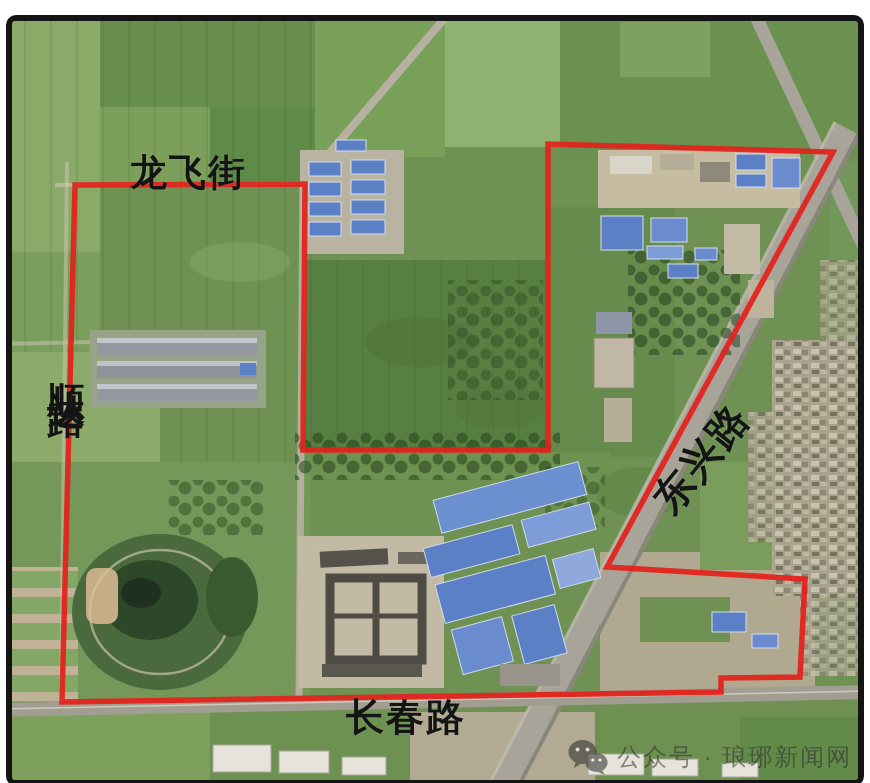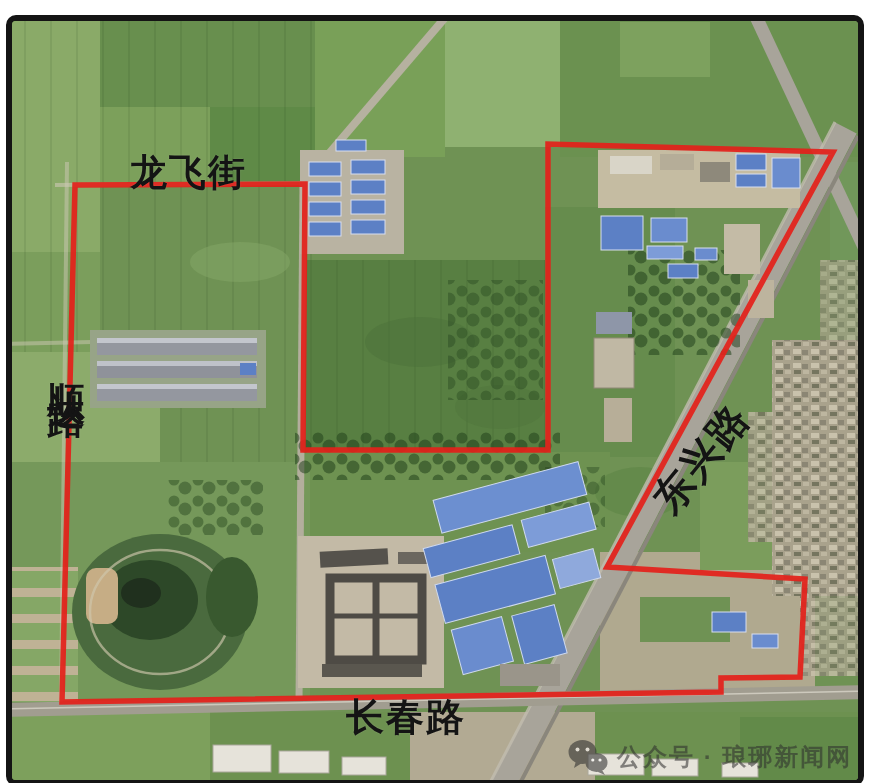--- a/index.html
+++ b/index.html
@@ -4,21 +4,21 @@
 <style>
   html,body{margin:0;padding:0;}
   body{width:870px;height:783px;background:#ffffff;font-family:"Liberation Sans","DejaVu Sans",sans-serif;overflow:hidden;}
   .page{position:relative;width:870px;height:783px;background:#ffffff;}
   .map-frame{position:absolute;left:6px;top:3px;width:846px;height:759px;border:6px solid #141414;border-radius:10px;overflow:hidden;background:#6f9254;margin-top:12px;}
   .map-world{position:absolute;left:-12px;top:-9px;width:870px;height:783px;}
   .layer{position:absolute;left:0;top:0;width:870px;height:783px;}
   .map-label{position:absolute;color:#141414;font-weight:600;letter-spacing:2px;line-height:1.05;white-space:nowrap;text-shadow:0 0 2px rgba(255,255,255,0.15);}
   .map-label.vertical{writing-mode:vertical-rl;text-orientation:upright;letter-spacing:9px;}
   .watermark{position:absolute;left:568px;top:727px;display:flex;align-items:center;gap:9px;opacity:0.95;}
-  .watermark-text{font-size:24px;letter-spacing:2px;color:rgba(45,45,45,0.58);font-weight:700;white-space:nowrap;}
+  .watermark-text{font-size:24px;letter-spacing:2px;color:rgba(45,45,45,0.58);font-weight:400;white-space:nowrap;}
   .wechat-icon{width:40px;height:36px;opacity:0.6;}
   svg{display:block;}
 </style>
 </head>
 <body>
 
 <div class="page">
   <div class="map-frame">
     <div class="map-world">
 

